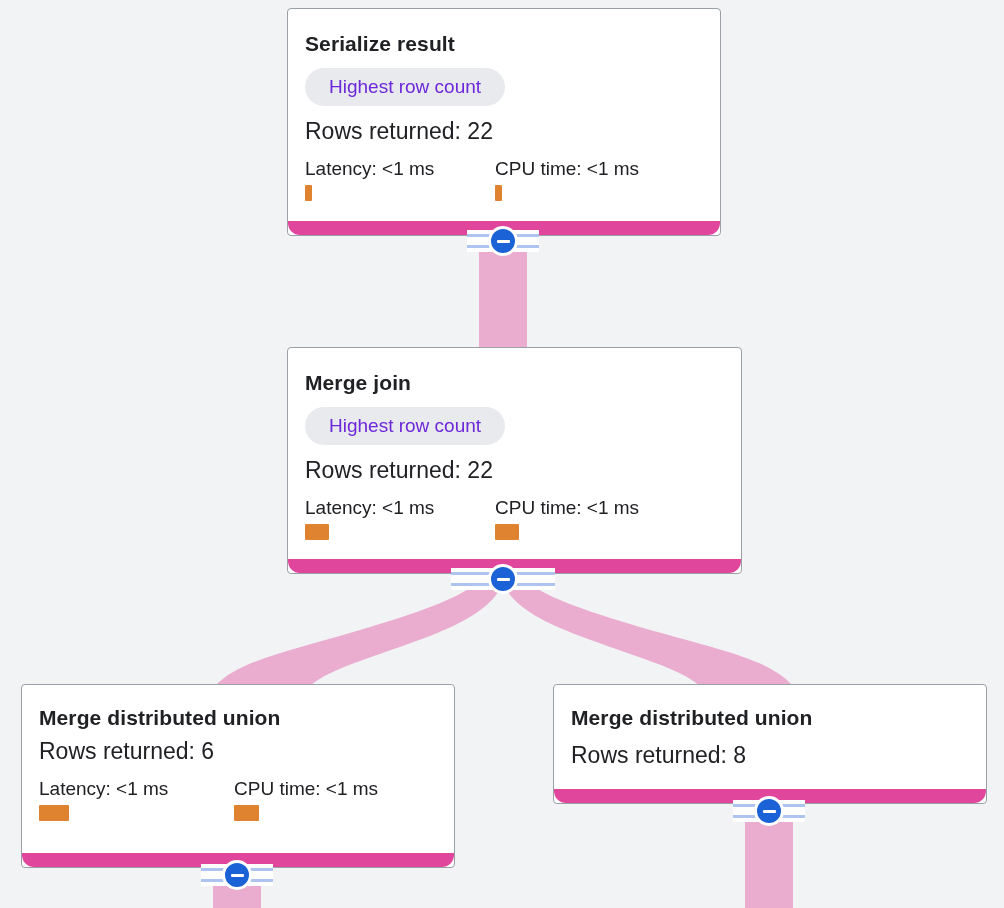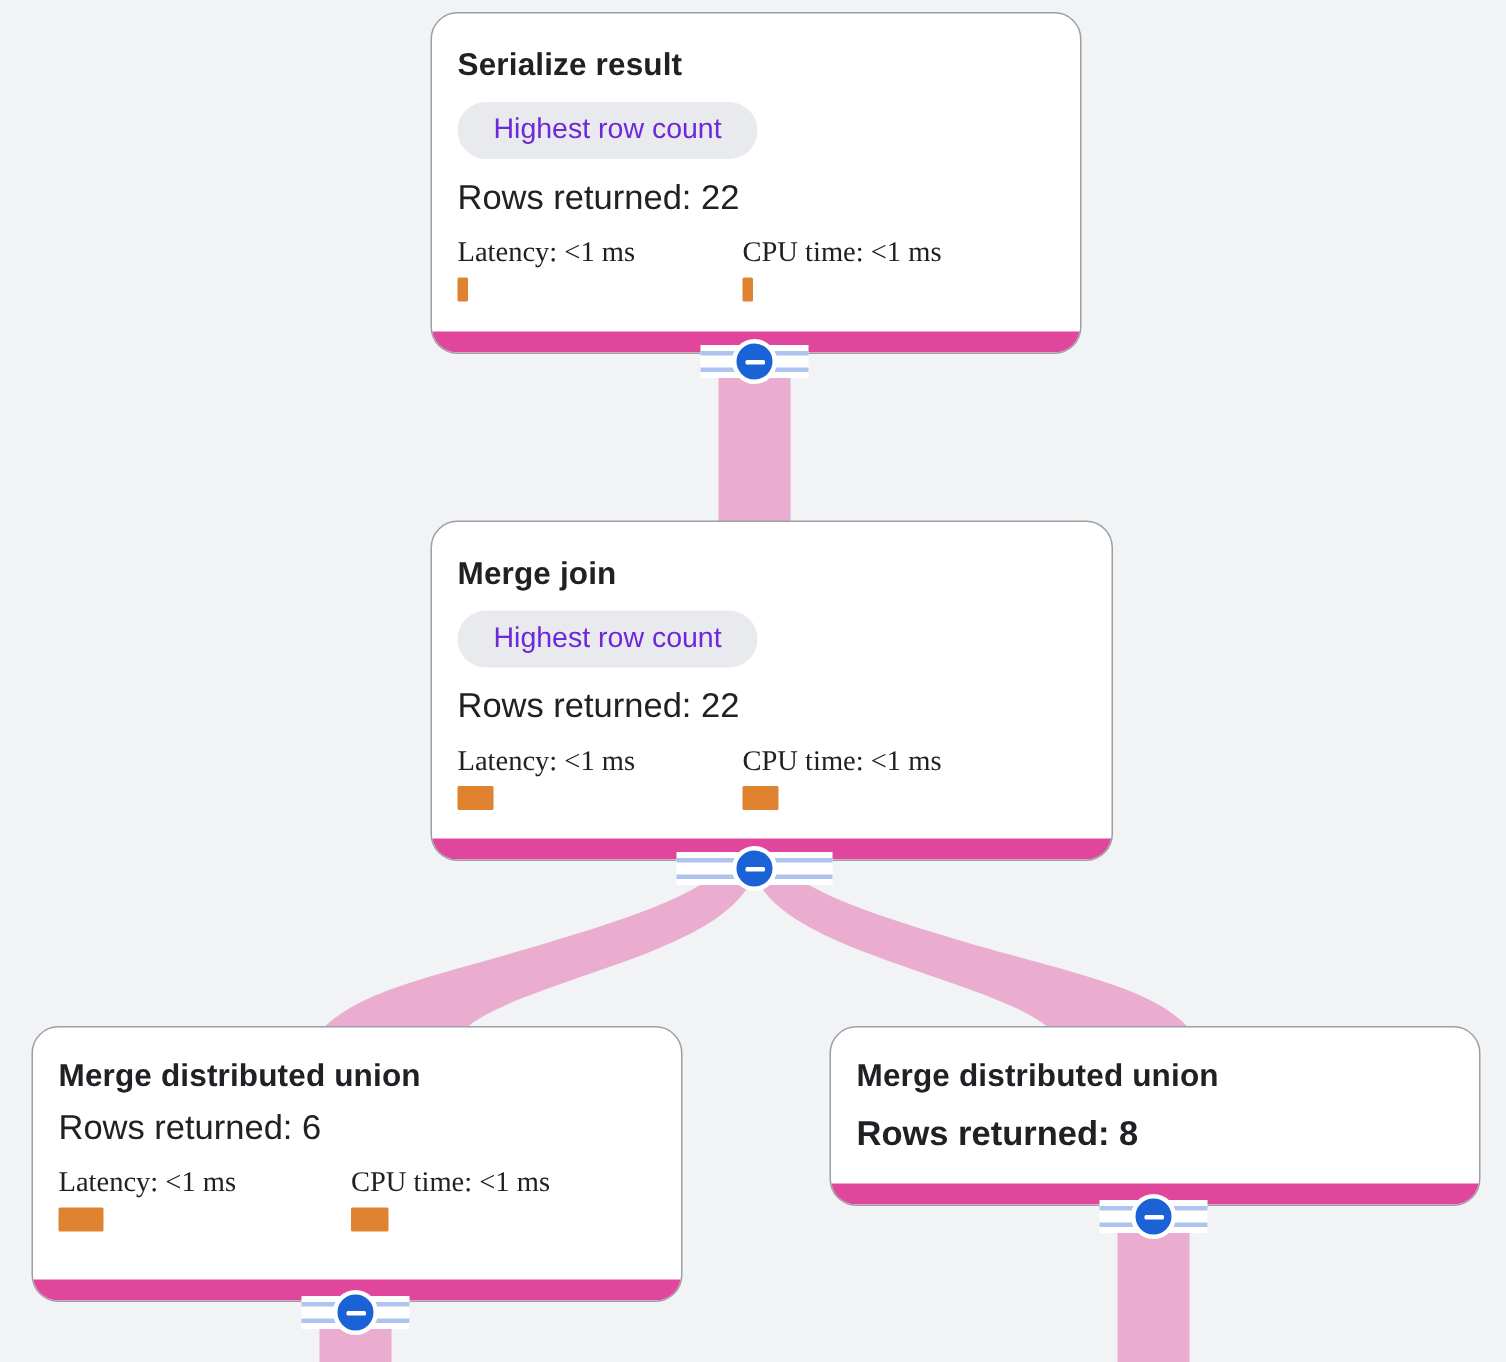--- a/index.html
+++ b/index.html
@@ -37,21 +37,21 @@
   .node {
     position: absolute;
     z-index: 3;
     box-sizing: border-box;
   }
   .card {
     position: relative;
     box-sizing: border-box;
     background: #ffffff;
     border: 1px solid #9aa0a6;
-    border-radius: 18px;
+    border-radius: 4px;
     width: 100%;
     height: 100%;
     padding: 22px 17px 0 17px;
     overflow: hidden;
   }
   .node-title {
     font-size: 21px;
     font-weight: 700;
     color: #202124;
     letter-spacing: .1px;
@@ -72,21 +72,20 @@
   .rows {
     font-size: 23px;
     color: #202124;
     line-height: 22px;
     margin: 14px 0 0 0;
     white-space: nowrap;
   }
   .metrics {
     display: flex;
     margin: 16px 0 0 0;
-    font-family: Liberation Serif, serif;
   }
   .metric {
     box-sizing: border-box;
   }
   .metric-label {
     font-size: 19px;
     color: #202124;
     line-height: 22px;
     white-space: nowrap;
   }
@@ -262,21 +261,21 @@
   <div class="collapse" style="left:201px; top:864px; width:72px;">
     <div class="collapse-rail"></div>
     <div class="collapse-btn">
       <span class="minus"></span>
     </div>
   </div>
 
   <div class="node" style="left:553px; top:684px; width:434px; height:120px;">
     <div class="card" style="padding-top:20px;">
       <div class="node-title">Merge distributed union</div>
-      <div class="rows" style="font-weight:bold;">Rows returned: 8</div>
+      <div class="rows" style="">Rows returned: 8</div>
       <div class="card-footer" style="width:100%;"></div>
     </div>
   </div>
 
   <div class="collapse" style="left:733px; top:800px; width:72px;">
     <div class="collapse-rail"></div>
     <div class="collapse-btn">
       <span class="minus"></span>
     </div>
   </div>

